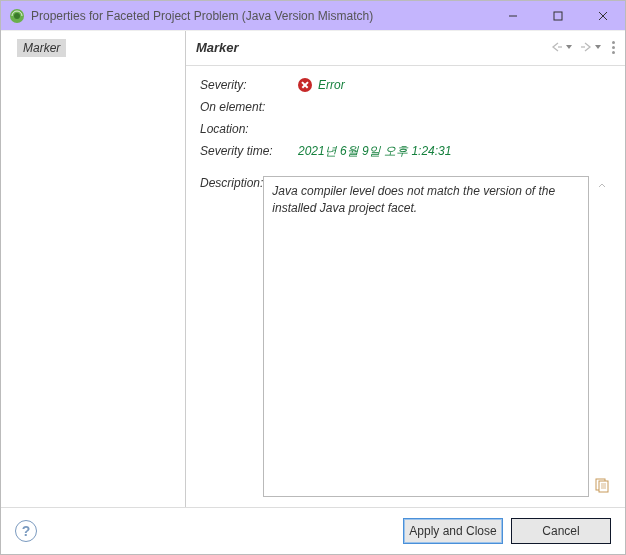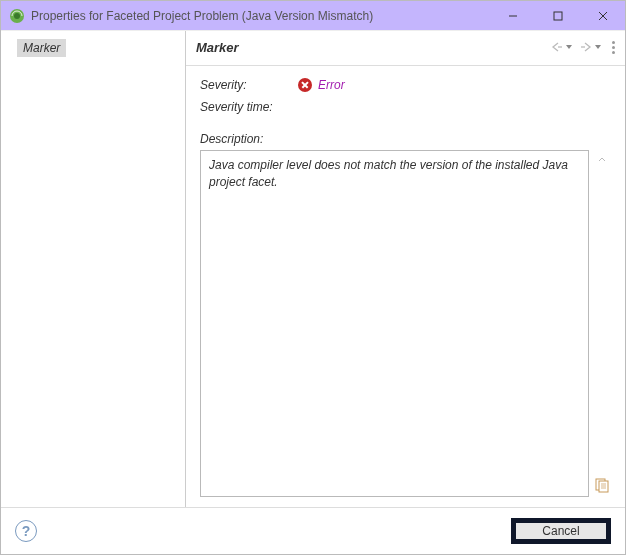--- a/index.html
+++ b/index.html
@@ -74,37 +74,37 @@
   .content-title { font-weight: bold; font-size: 13px; flex: 1; color: #333; }
   .header-tools { display: flex; align-items: center; gap: 2px; color: #aaa; }
   .arrow-group { display: flex; align-items: center; gap: 1px; padding: 2px; }
   .dots-icon { margin-left: 6px; display: flex; flex-direction: column; gap: 2px; }
   .dots-icon span { width: 3px; height: 3px; border-radius: 50%; background: #999; }
   .props {
     padding: 10px 14px 4px 14px;
   }
   .prop-row { display: flex; align-items: center; margin-bottom: 4px; min-height: 18px; }
   .prop-label { width: 98px; color: #333; }
-  .prop-value { color: #a21caf; display: flex; align-items: center; gap: 6px; }
+  .prop-value { color: #15803d; display: flex; align-items: center; gap: 6px; }
   .error-icon {
     width: 14px; height: 14px; border-radius: 50%;
     background: #c62828; display: flex; align-items: center; justify-content: center;
   }
   .error-icon::before, .error-icon::after {
     content: ""; position: absolute; width: 8px; height: 1.5px; background: #fff;
   }
   .error-icon { position: relative; }
   .error-icon::before { transform: rotate(45deg); }
   .error-icon::after { transform: rotate(-45deg); }
   .on-element-box {
     width: 150px; height: 18px;
     background: #fff;
     border: none;
   }
-  .desc-section { padding: 8px 14px 0 14px; flex: 1; display: flex; flex-direction: column; }
+  .desc-section { padding: 8px 14px 0 14px; flex: 1; display: flex; }
   .desc-label { margin-bottom: 4px; }
   .desc-wrap { flex: 1; display: flex; gap: 4px; padding-bottom: 10px; }
   .desc-box {
     flex: 1;
     border: 1px solid #b9b9b9;
     padding: 6px 8px;
     background: #fff;
     position: relative;
     font-size: 12px;
     line-height: 1.45;
@@ -130,21 +130,21 @@
   .help-icon {
     width: 22px; height: 22px; border: 1.5px solid #7a9abf; border-radius: 50%;
     display: flex; align-items: center; justify-content: center;
     color: #7a9abf; font-size: 14px; font-weight: bold;
   }
   .spacer { flex: 1; }
   .btn {
     min-width: 100px; height: 26px;
     margin-left: 8px;
     background: #e7e7e7;
-    border: 5px solid #0f172a;
+    border: 1px solid #0f172a;
     display: flex; align-items: center; justify-content: center;
     color: #333;
     font-size: 12px;
   }
   .btn.primary {
     border: 1px solid #4a90d9;
     box-shadow: inset 0 0 0 1px #9cc3eb;
   }
   svg { display: block; }
 </style>
@@ -221,21 +221,32 @@
 
       <div class="props">
         <div class="prop-row">
           <span class="prop-label">Severity:</span>
           <span class="prop-value">
             <span class="error-icon"></span>
             <span>Error</span>
           </span>
         </div>
         <div class="prop-row">
+          <span class="prop-label">On element:</span>
+          <span class="prop-value">
+            <span class="on-element-box"></span>
+          </span>
+        </div>
+        <div class="prop-row">
+          <span class="prop-label">Location:</span>
+          <span class="prop-value"></span>
+        </div>
+        <div class="prop-row">
           <span class="prop-label">Severity time:</span>
+          <span class="prop-value">2021년 6월 9일 오후 1:24:31</span>
         </div>
       </div>
 
       <div class="desc-section">
         <div class="desc-label">Description:</div>
         <div class="desc-wrap">
           <div class="desc-box">
             <span>Java compiler level does not match the version of the installed Java project facet.</span>
           </div>
           <div class="desc-side">
@@ -255,18 +266,21 @@
             </div>
           </div>
         </div>
       </div>
     </div>
   </div>
 
   <div class="button-bar">
     <div class="help-icon">?</div>
     <div class="spacer"></div>
+    <div class="btn primary">
+      <span>Apply and Close</span>
+    </div>
     <div class="btn">
       <span>Cancel</span>
     </div>
   </div>
 
 </div>
 
 </body></html>

